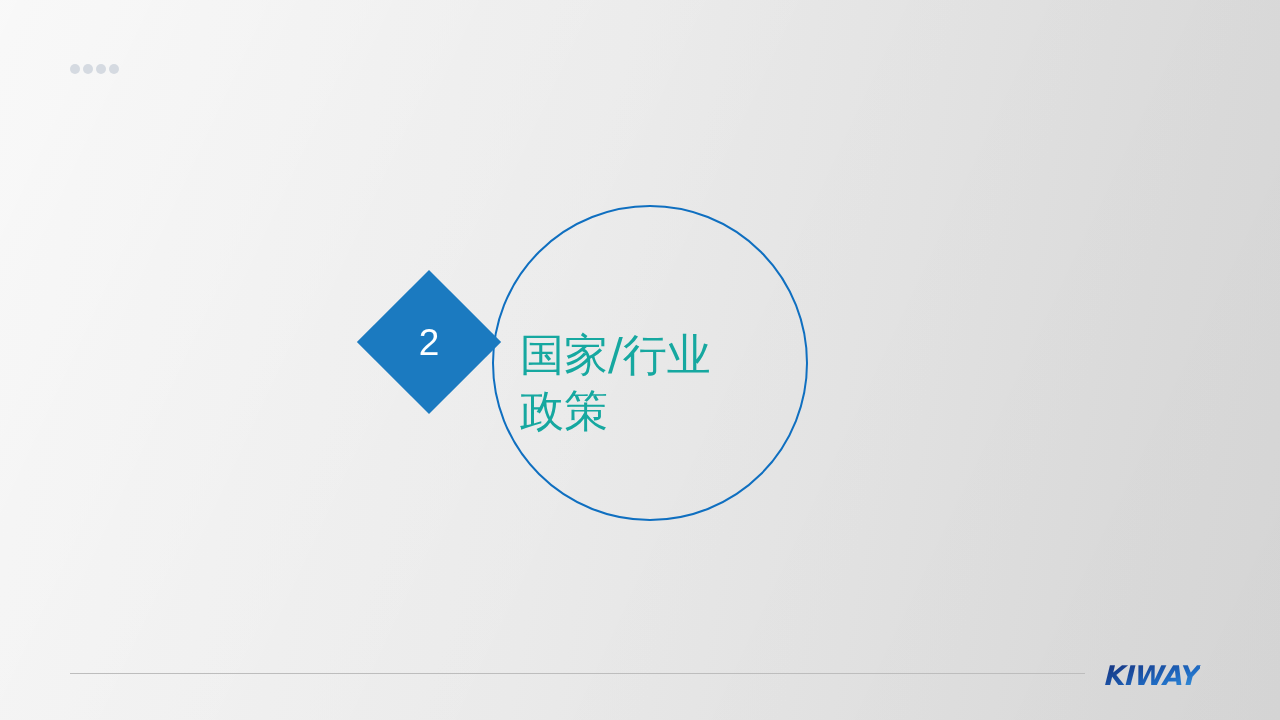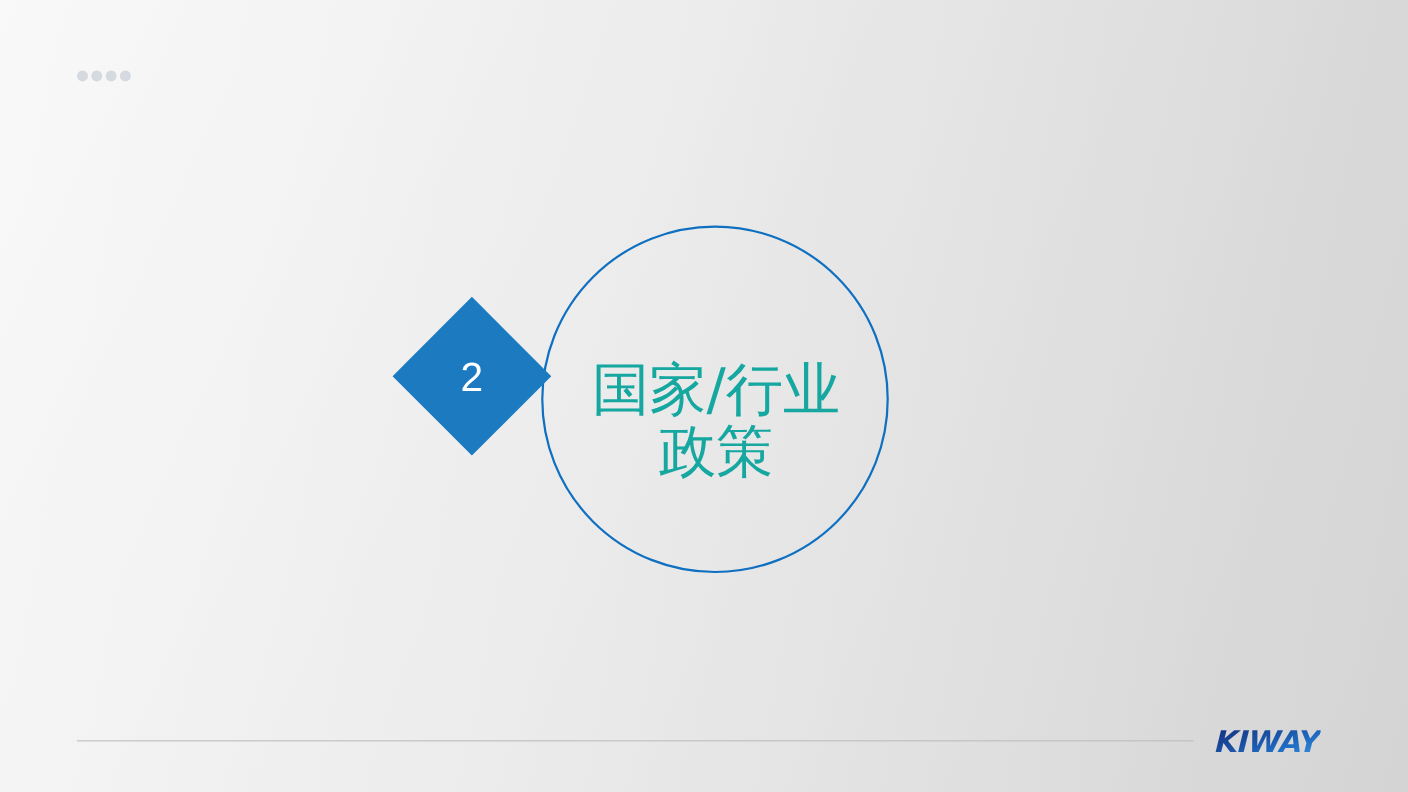--- a/index.html
+++ b/index.html
@@ -90,23 +90,23 @@
     font-family: "Liberation Sans", sans-serif;
     letter-spacing: 0px;
     line-height: 1;
   }
 
   #section-title {
     position: absolute;
     left: 520px;
     top: 327px;
     width: 262px;
-    text-align: center;
+    text-align: left;
     color: #16a8a0;
-    font-size: 52px;
+    font-size: 44px;
     line-height: 56px;
     font-family: "DejaVu Sans", "Liberation Sans", sans-serif;
     font-weight: 400;
     white-space: pre-line;
   }
 
   
   #footer-rule {
     position: absolute;
     left: 70px;

